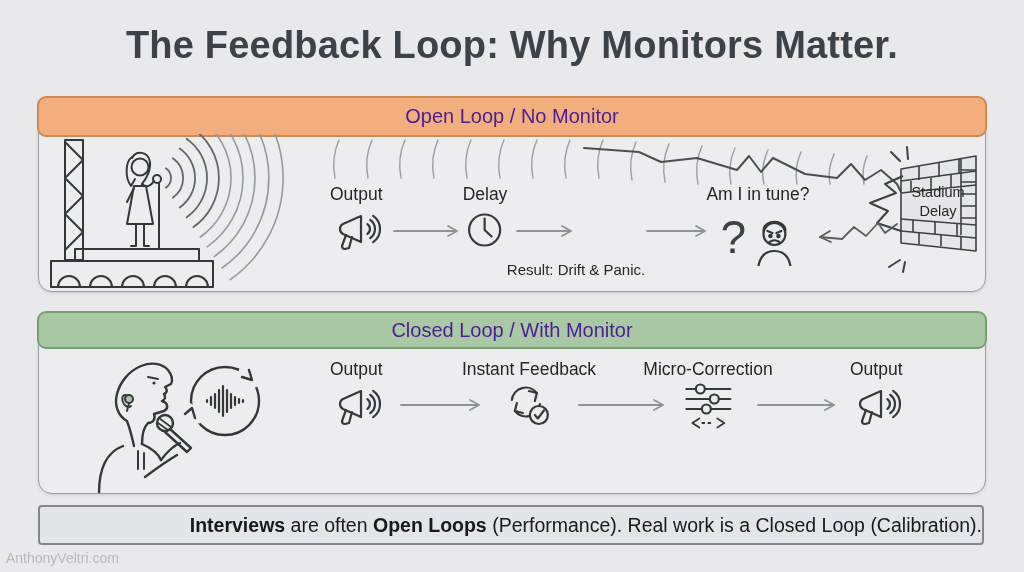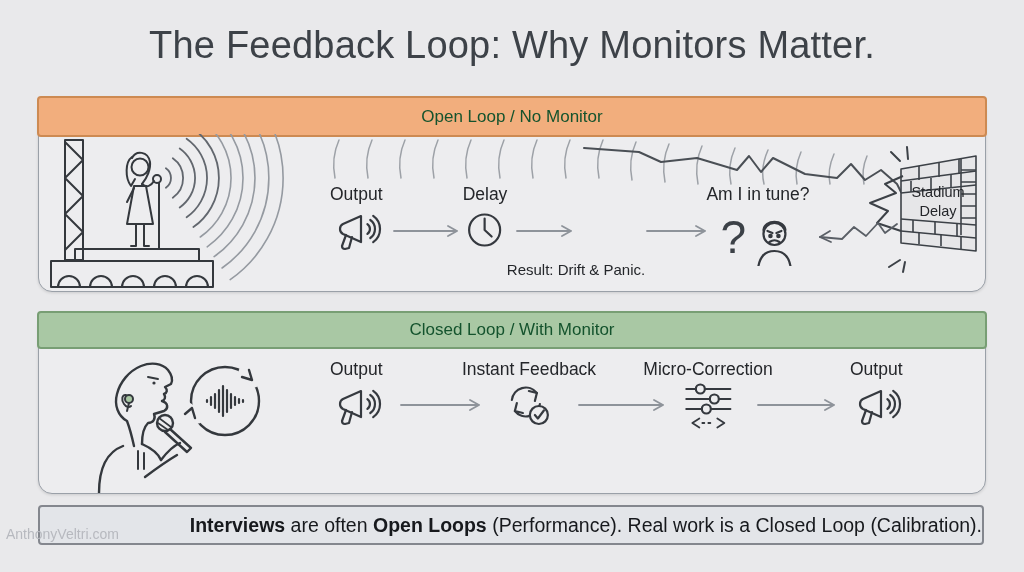--- a/index.html
+++ b/index.html
@@ -1,33 +1,33 @@
 <!DOCTYPE html>
 <html style="--page-bg: #e9e9eb; --panel-bg: #ededef; --panel-border: #9aa0a8; --open-header-bg: #f2ae7d; --open-header-border: #cd8a52; --closed-header-bg: #a9c8a4; --closed-header-border: #789e74; --earpiece-green: #a9c8a4; --ink: #35393f;"><head>
 <meta charset="utf-8">
 <style>
   html,body{margin:0;padding:0}
   body{background:var(--page-bg,#e9e9eb);font-family:"Liberation Sans",sans-serif;color:#26282c}
   .canvas{position:relative;width:1024px;height:572px;overflow:hidden;background:var(--page-bg,#e9e9eb)}
   .abs{position:absolute}
-  .title{left:0;right:0;top:24px;text-align:center;font-size:38px;font-weight:400;color:#3d4248;letter-spacing:.2px}
+  .title{left:0;right:0;top:24px;text-align:center;font-size:38px;font-weight:700;color:#3d4248;letter-spacing:.2px}
   .panel{left:38px;width:946px;background:var(--panel-bg,#ededef);border:1.5px solid var(--panel-border,#9aa0a8);border-radius:14px;box-shadow:0 1px 3px rgba(0,0,0,.12)}
   #open-panel{top:97px;height:193px}
   #closed-panel{top:312px;height:180px}
-  .panel-header{position:absolute;left:-2px;right:-2px;top:-2px;border-radius:4px;text-align:center;font-size:17px;font-weight:500;color:#14532d}
+  .panel-header{position:absolute;left:-2px;right:-2px;top:-2px;border-radius:9px;text-align:center;font-size:20px;font-weight:500;color:#4c1d95}
   #open-panel .panel-header{height:37px;line-height:37px;background:var(--open-header-bg,#f2ae7d);border:2px solid var(--open-header-border,#cd8a52)}
   #closed-panel .panel-header{height:34px;line-height:34px;background:var(--closed-header-bg,#a9c8a4);border:2px solid var(--closed-header-border,#789e74)}
   .step{position:absolute;transform:translateX(-50%);}
   .step-label{font-size:17.5px;font-weight:500;color:#24262a;white-space:nowrap;margin-bottom:3px}
   .step svg{margin:0 auto}
   .result{position:absolute;transform:translateX(-50%);font-size:15px;color:#24262a;white-space:nowrap}
   .wall-label{position:absolute;left:858px;top:85px;width:82px;text-align:center;font-size:14.5px;line-height:1.3;color:#24262a}
   .footer-bar{left:38px;top:505px;width:946px;height:40px;background:#e3e5e9;border:2px solid #84878e;border-radius:4px;display:flex;align-items:center;justify-content:flex-end;font-size:19.5px;color:#17191d;box-sizing:border-box}
   .footer-bar .b{font-weight:700}
-  .watermark{left:6px;top:526px;font-size:14px;color:#b7b9bf}
+  .watermark{left:6px;top:550px;font-size:14px;color:#b7b9bf}
   svg{display:block;overflow:hidden}
   .icon{stroke:#35393f;stroke-width:2.2;fill:none;stroke-linecap:round;stroke-linejoin:round}
   .ink{stroke:#34383d;fill:none;stroke-linecap:round;stroke-linejoin:round}
   .qmark{font-family:"Liberation Sans",sans-serif;font-size:46px;fill:#3c4147}
 </style>
 </head>
 <body>
 
 <svg width="0" height="0" style="position:absolute" aria-hidden="true">
   <defs>

